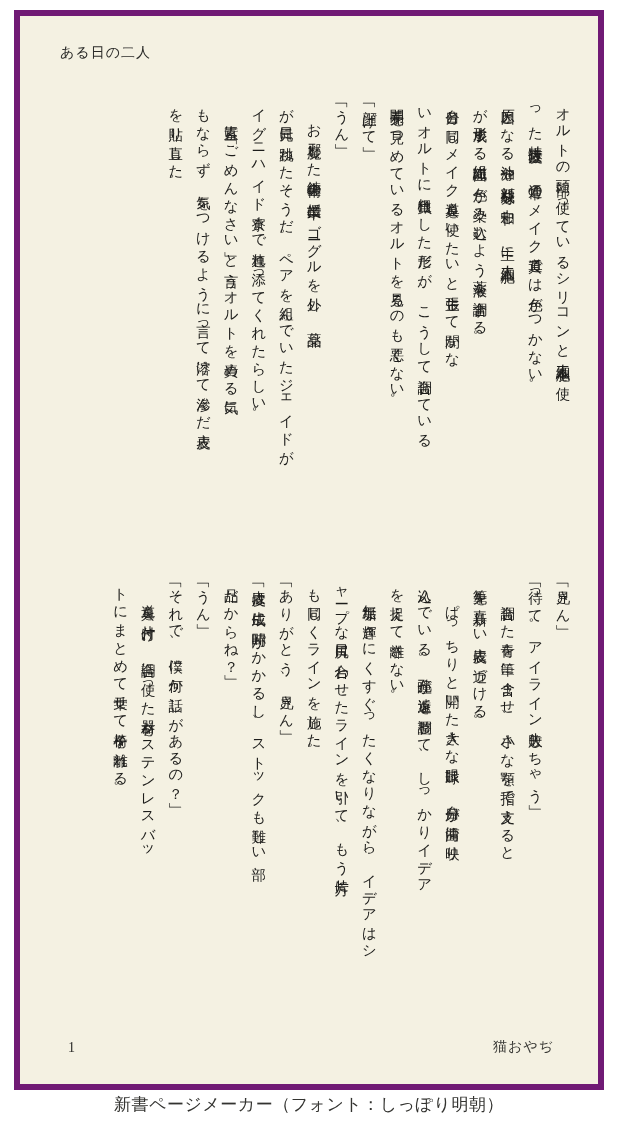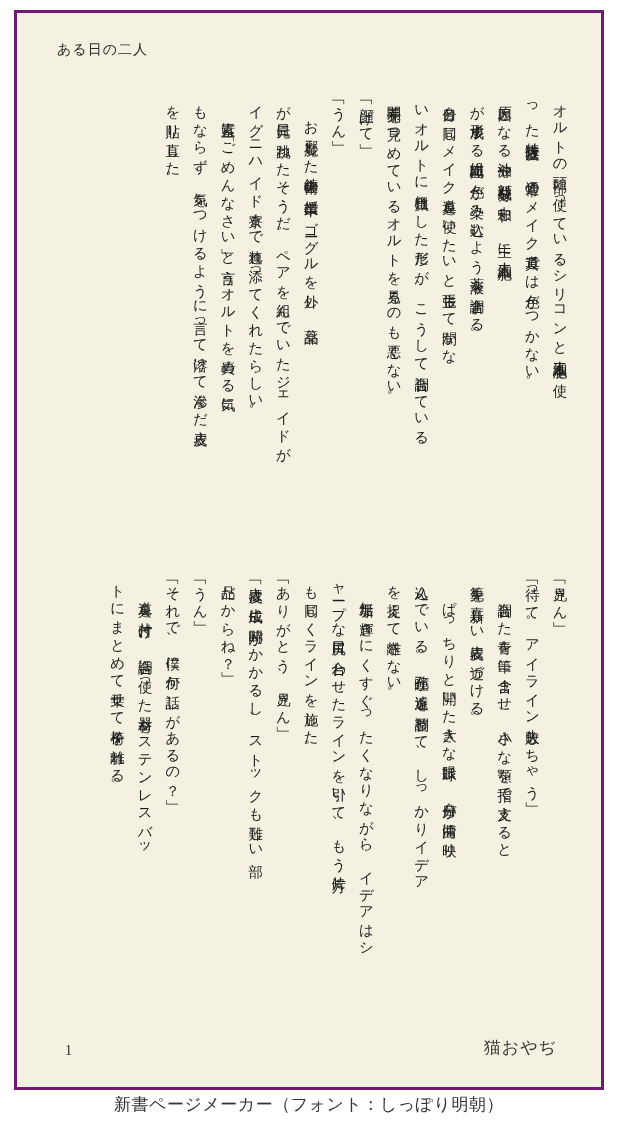--- a/index.html
+++ b/index.html
@@ -15,21 +15,21 @@
     overflow: hidden;
   }
 
   #page {
     position: absolute;
     left: 14px;
     top: 10px;
     width: 590px;
     height: 1080px;
     background: #f4f1e2;
-    border: 3px solid #701a75;
+    border: 6px solid #701a75;
     box-sizing: border-box;
   }
 
   
   .doc-title {
     position: absolute;
     top: 28px;
     left: 40px;
     font-size: 14px;
     color: #2a2a28;
@@ -77,21 +77,21 @@
     bottom: 28px;
     left: 48px;
     font-size: 14px;
     color: #2a2a28;
   }
 
   .author {
     position: absolute;
     bottom: 28px;
     right: 44px;
-    font-size: 17px;
+    font-size: 14px;
     color: #3a3a36;
     letter-spacing: 1px;
   }
 
   .footer-credit {
     position: absolute;
     left: 0;
     right: 0;
     bottom: 16px;
     text-align: center;

